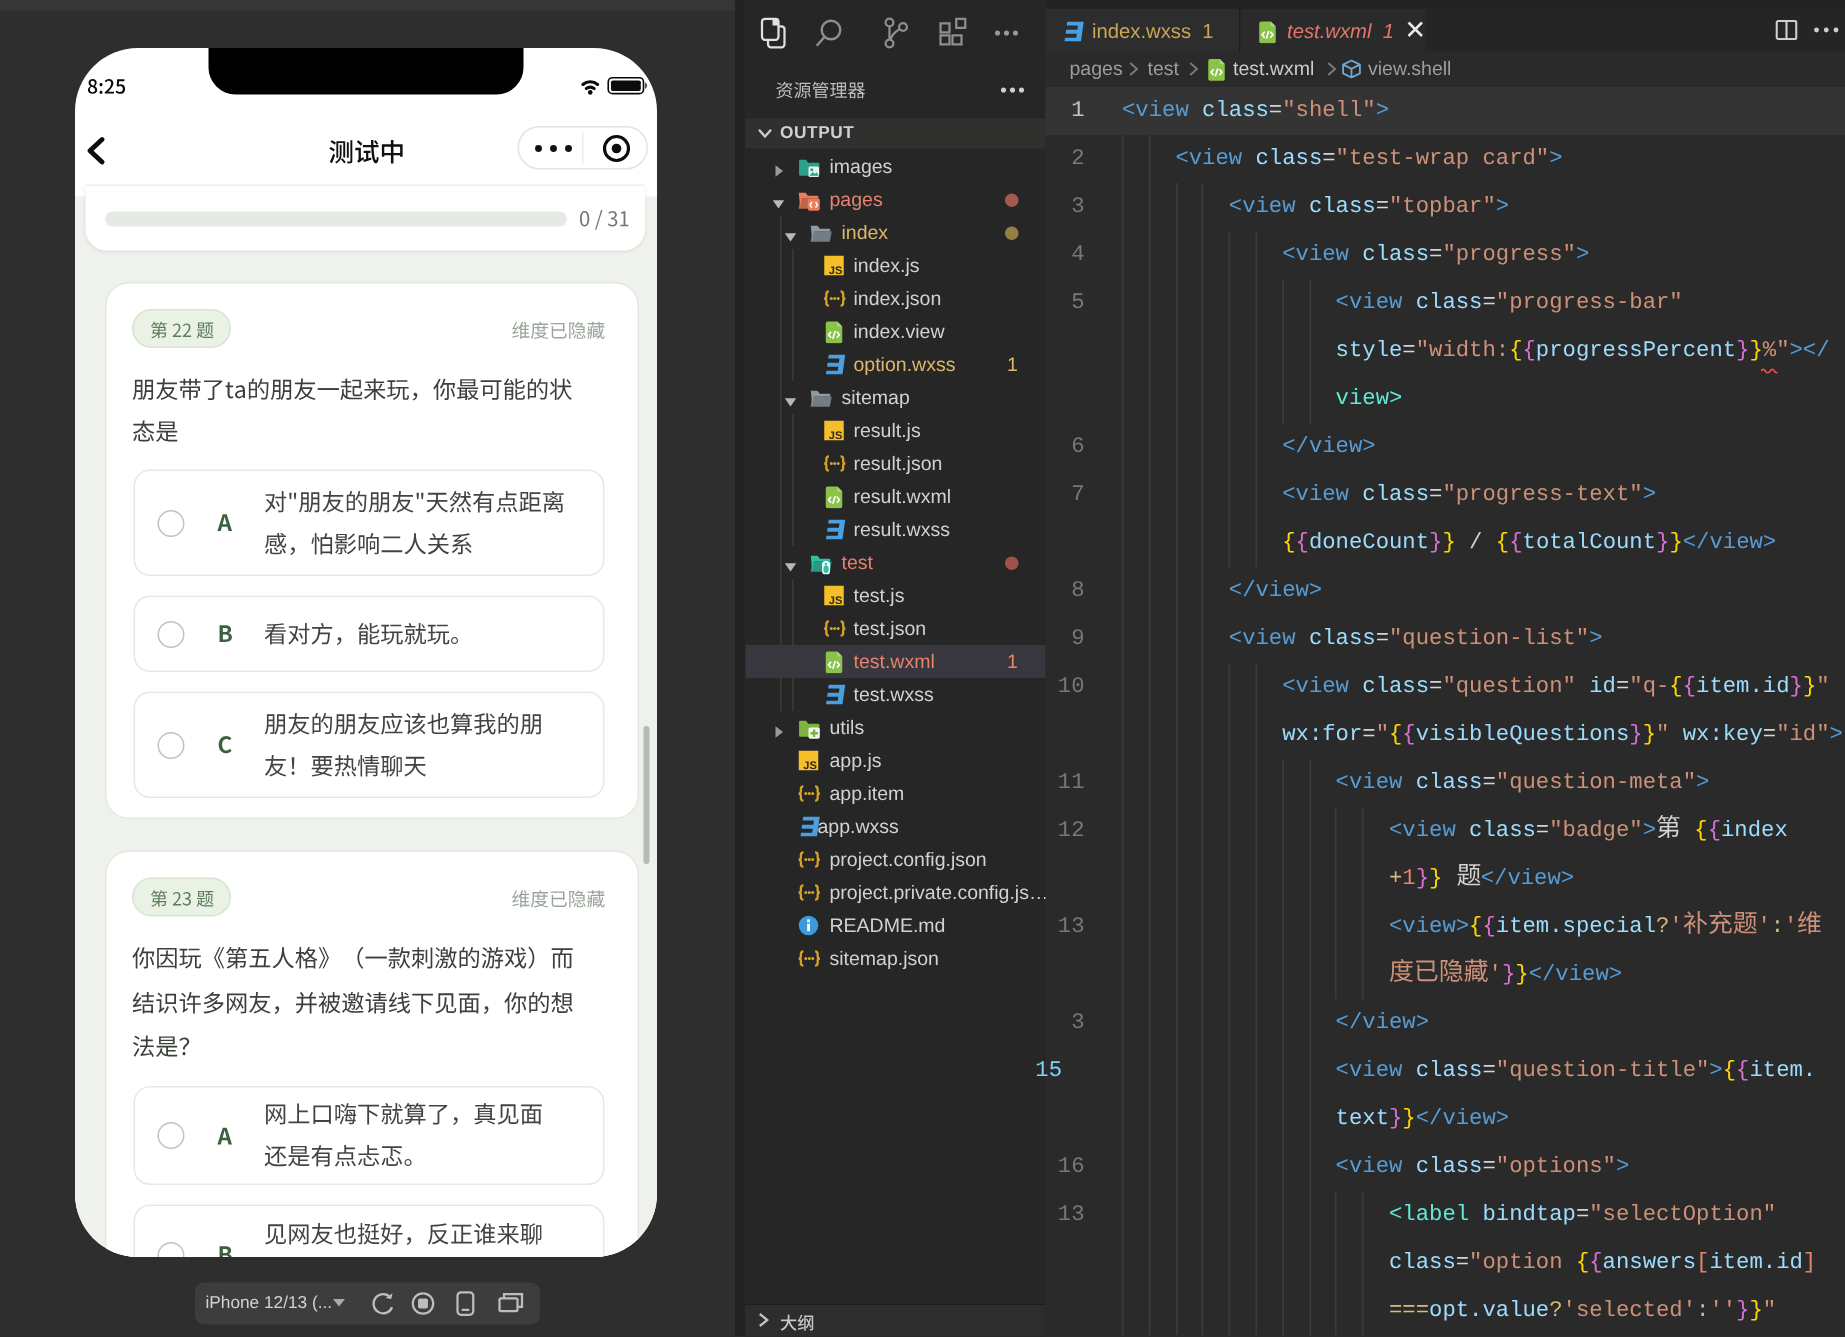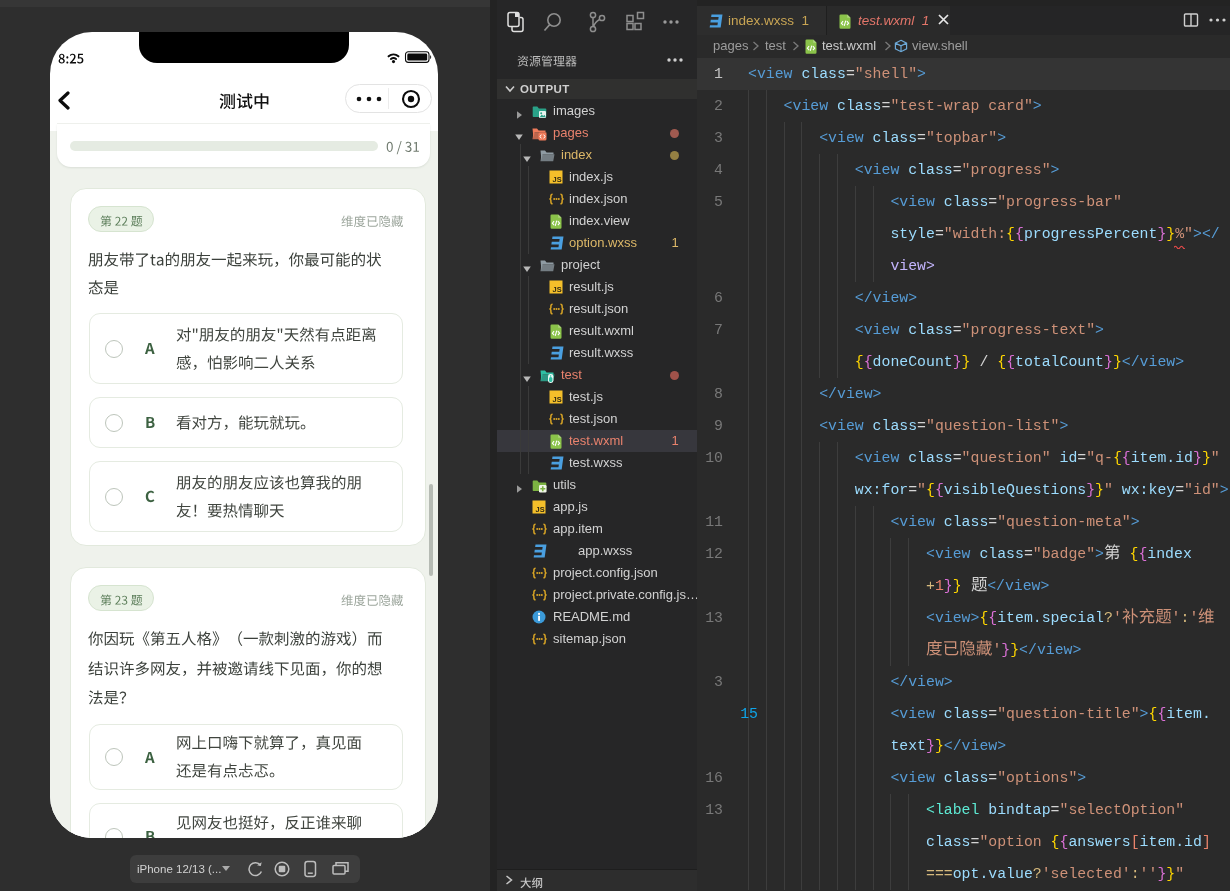--- a/index.html
+++ b/index.html
@@ -412,21 +412,21 @@
       </svg></div>
     <div class="abs lbl" style="left:569px;top:232px;color:#ddb868">option.wxss</div>
     <div class="abs lbl" style="left:668px;top:232px;width:14px;text-align:center;color:#ddb868">1</div>
     <div class="abs" style="left:522px;top:260px;width:10px;height:10px"><svg width="10" height="10" viewBox="0 0 10 10">
         <path d="M1.2 2.5 h7.6 L5 8 z" fill="#b8b8b8"></path>
       </svg></div>
     <div class="abs" style="left:539px;top:257px;width:18px;height:16px"><svg width="16" height="16" viewBox="0 0 16 16">
         <path d="M1.5 3.5 h4.5 l1.6 2 h6.9 v1.8 h-11 l-1 6 z" fill="#8f9ba3"></path>
         <path d="M2.6 7.3 h12.9 l-1.3 6.9 h-12.8 z" fill="#8f9ba3" opacity=".75"></path>
       </svg></div>
-    <div class="abs lbl" style="left:561px;top:254px;color:#d2d2d2">project</div>
+    <div class="abs lbl" style="left:561px;top:254px;color:#d2d2d2">sitemap</div>
     <div class="abs" style="left:548px;top:279px;width:18px;height:16px"><svg width="16" height="16" viewBox="0 0 16 16">
         <rect x="1.5" y="1.5" width="13" height="13" fill="#f4bf2a"></rect>
         <text x="13.6" y="13.4" font-family="Liberation Sans" font-size="7.4" font-weight="bold" fill="#2f2a14" text-anchor="end">JS</text>
       </svg></div>
     <div class="abs lbl" style="left:569px;top:276px;color:#d2d2d2">result.js</div>
     <div class="abs" style="left:548px;top:301px;width:18px;height:16px"><svg width="17" height="16" viewBox="0 0 17 16" fill="none" stroke="#d8a425">
         <path d="M4.6 3.2 Q2.9 3.2 2.9 5 L2.9 6.6 Q2.9 8 1.4 8 Q2.9 8 2.9 9.4 L2.9 11 Q2.9 12.8 4.6 12.8" stroke-width="1.5"></path>
         <path d="M12.4 3.2 Q14.1 3.2 14.1 5 L14.1 6.6 Q14.1 8 15.6 8 Q14.1 8 14.1 9.4 L14.1 11 Q14.1 12.8 12.4 12.8" stroke-width="1.5"></path>
         <g fill="#d8a425" stroke="none">
           <circle cx="6.2" cy="8" r="1"></circle>
@@ -509,21 +509,21 @@
           <circle cx="8.5" cy="8" r="1"></circle>
           <circle cx="10.8" cy="8" r="1"></circle>
         </g>
       </svg></div>
     <div class="abs lbl" style="left:553px;top:518px;color:#d2d2d2">app.item</div>
     <div class="abs" style="left:531px;top:543px;width:18px;height:16px"><svg width="16" height="16" viewBox="0 0 16 16">
         <g transform="skewX(-8) translate(2.2 0)">
           <path d="M2.5 1.5 H13.5 V14.5 H2.5 V12.2 H10 V9.5 H2.5 V6.8 H10 V4 H2.5 Z" fill="#4a9fe0"></path>
         </g>
       </svg></div>
-    <div class="abs lbl" style="left:578px;top:540px;color:#d2d2d2">app.wxss</div>
+    <div class="abs lbl" style="left:545px;top:540px;color:#d2d2d2">app.wxss</div>
     <div class="abs" style="left:531px;top:565px;width:18px;height:16px"><svg width="17" height="16" viewBox="0 0 17 16" fill="none" stroke="#d8a425">
         <path d="M4.6 3.2 Q2.9 3.2 2.9 5 L2.9 6.6 Q2.9 8 1.4 8 Q2.9 8 2.9 9.4 L2.9 11 Q2.9 12.8 4.6 12.8" stroke-width="1.5"></path>
         <path d="M12.4 3.2 Q14.1 3.2 14.1 5 L14.1 6.6 Q14.1 8 15.6 8 Q14.1 8 14.1 9.4 L14.1 11 Q14.1 12.8 12.4 12.8" stroke-width="1.5"></path>
         <g fill="#d8a425" stroke="none">
           <circle cx="6.2" cy="8" r="1"></circle>
           <circle cx="8.5" cy="8" r="1"></circle>
           <circle cx="10.8" cy="8" r="1"></circle>
         </g>
       </svg></div>
     <div class="abs lbl" style="left:553px;top:562px;color:#d2d2d2">project.config.json</div>
@@ -653,21 +653,21 @@
     <div class="abs" style="left:872.6px;top:218px;width:1px;height:32px;background:#3d3d3d"></div>
     <div class="code-row" style="left:890.4px;top:218px"><span style="color:#9cdcfe">style</span><span style="color:#d4d4d4">=</span><span style="color:#ce9178">"width:</span><span style="color:#ffd700">{</span><span style="color:#da70d6">{</span><span style="color:#9cdcfe">progressPercent</span><span style="color:#da70d6">}</span><span style="color:#ffd700">}</span><span style="color:#ce9178">%"</span><span style="color:#569cd6">&gt;&lt;/</span></div>
     <div class="abs" style="left:748.0px;top:250px;width:1px;height:32px;background:#3d3d3d"></div>
     <div class="abs" style="left:765.8px;top:250px;width:1px;height:32px;background:#3d3d3d"></div>
     <div class="abs" style="left:783.6px;top:250px;width:1px;height:32px;background:#3d3d3d"></div>
     <div class="abs" style="left:801.4px;top:250px;width:1px;height:32px;background:#3d3d3d"></div>
     <div class="abs" style="left:819.2px;top:250px;width:1px;height:32px;background:#3d3d3d"></div>
     <div class="abs" style="left:837.0px;top:250px;width:1px;height:32px;background:#3d3d3d"></div>
     <div class="abs" style="left:854.8px;top:250px;width:1px;height:32px;background:#3d3d3d"></div>
     <div class="abs" style="left:872.6px;top:250px;width:1px;height:32px;background:#3d3d3d"></div>
-    <div class="code-row" style="left:890.4px;top:250px"><span style="color:#c4b5fd">view&gt;</span></div>
+    <div class="code-row" style="left:890.4px;top:250px"><span style="color:#5eead4">view&gt;</span></div>
     <div class="abs" style="left:748.0px;top:282px;width:1px;height:32px;background:#3d3d3d"></div>
     <div class="abs" style="left:765.8px;top:282px;width:1px;height:32px;background:#3d3d3d"></div>
     <div class="abs" style="left:783.6px;top:282px;width:1px;height:32px;background:#3d3d3d"></div>
     <div class="abs" style="left:801.4px;top:282px;width:1px;height:32px;background:#3d3d3d"></div>
     <div class="abs" style="left:819.2px;top:282px;width:1px;height:32px;background:#3d3d3d"></div>
     <div class="abs" style="left:837.0px;top:282px;width:1px;height:32px;background:#3d3d3d"></div>
     <div class="gut" style="left:697px;top:282px;color:#787878">6</div>
     <div class="code-row" style="left:854.8px;top:282px"><span style="color:#569cd6">&lt;/view&gt;</span></div>
     <div class="abs" style="left:748.0px;top:314px;width:1px;height:32px;background:#3d3d3d"></div>
     <div class="abs" style="left:765.8px;top:314px;width:1px;height:32px;background:#3d3d3d"></div>
@@ -793,21 +793,21 @@
     <div class="gut" style="left:697px;top:666px;color:#787878">3</div>
     <div class="code-row" style="left:890.4px;top:666px"><span style="color:#569cd6">&lt;/view&gt;</span></div>
     <div class="abs" style="left:748.0px;top:698px;width:1px;height:32px;background:#3d3d3d"></div>
     <div class="abs" style="left:765.8px;top:698px;width:1px;height:32px;background:#3d3d3d"></div>
     <div class="abs" style="left:783.6px;top:698px;width:1px;height:32px;background:#3d3d3d"></div>
     <div class="abs" style="left:801.4px;top:698px;width:1px;height:32px;background:#3d3d3d"></div>
     <div class="abs" style="left:819.2px;top:698px;width:1px;height:32px;background:#3d3d3d"></div>
     <div class="abs" style="left:837.0px;top:698px;width:1px;height:32px;background:#3d3d3d"></div>
     <div class="abs" style="left:854.8px;top:698px;width:1px;height:32px;background:#3d3d3d"></div>
     <div class="abs" style="left:872.6px;top:698px;width:1px;height:32px;background:#3d3d3d"></div>
-    <div class="gut" style="left:732px;top:698px;color:#0ea5e9">15</div>
+    <div class="gut" style="left:682px;top:698px;color:#7dd3fc">15</div>
     <div class="code-row" style="left:890.4px;top:698px"><span style="color:#569cd6">&lt;view</span><span style="color:#d4d4d4"> </span><span style="color:#9cdcfe">class</span><span style="color:#d4d4d4">=</span><span style="color:#ce9178">"question-title"</span><span style="color:#569cd6">&gt;</span><span style="color:#ffd700">{</span><span style="color:#da70d6">{</span><span style="color:#9cdcfe">item.</span></div>
     <div class="abs" style="left:748.0px;top:730px;width:1px;height:32px;background:#3d3d3d"></div>
     <div class="abs" style="left:765.8px;top:730px;width:1px;height:32px;background:#3d3d3d"></div>
     <div class="abs" style="left:783.6px;top:730px;width:1px;height:32px;background:#3d3d3d"></div>
     <div class="abs" style="left:801.4px;top:730px;width:1px;height:32px;background:#3d3d3d"></div>
     <div class="abs" style="left:819.2px;top:730px;width:1px;height:32px;background:#3d3d3d"></div>
     <div class="abs" style="left:837.0px;top:730px;width:1px;height:32px;background:#3d3d3d"></div>
     <div class="abs" style="left:854.8px;top:730px;width:1px;height:32px;background:#3d3d3d"></div>
     <div class="abs" style="left:872.6px;top:730px;width:1px;height:32px;background:#3d3d3d"></div>
     <div class="code-row" style="left:890.4px;top:730px"><span style="color:#9cdcfe">text</span><span style="color:#da70d6">}</span><span style="color:#ffd700">}</span><span style="color:#569cd6">&lt;/view&gt;</span></div>

